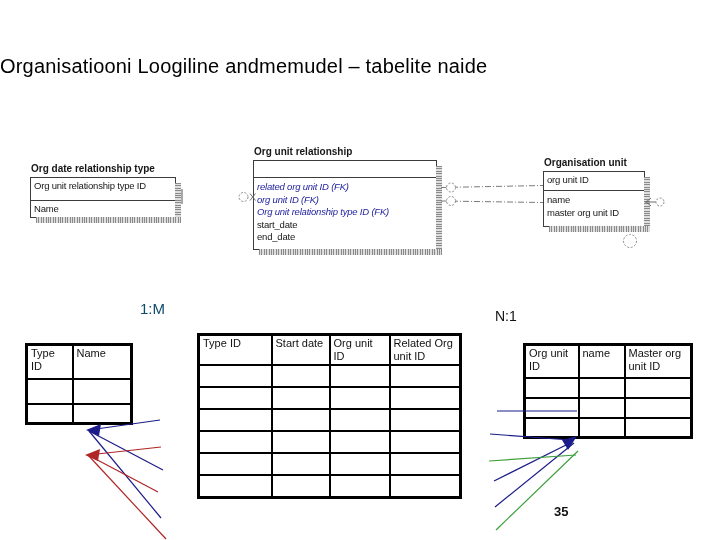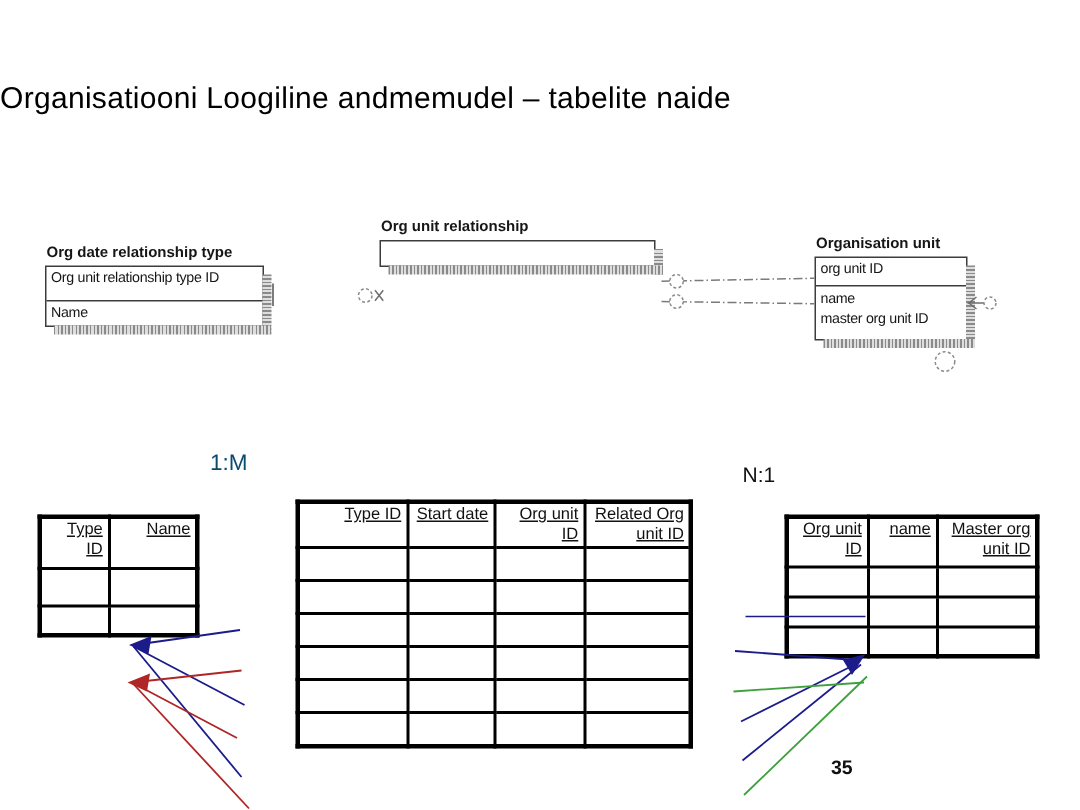--- a/index.html
+++ b/index.html
@@ -23,21 +23,21 @@
 
   
   .label-1m{position:absolute;left:140px;top:300px;font-size:15px;color:#0c4a6e;}
   .label-n1{position:absolute;left:495px;top:308px;font-size:14px;color:#111;}
   .page-num{position:absolute;left:554px;top:504px;font-size:13px;font-weight:bold;color:#111;}
 
   
   .dtable{position:absolute;border-collapse:collapse;table-layout:fixed;background:#fff;
           border:3px solid #000;}
   .dtable th,.dtable td{border:2px solid #000;font-size:11px;font-weight:normal;
-          text-align:right;vertical-align:top;padding:1px 3px;color:#111;line-height:13px;text-decoration:underline;}
+          text-align:left;vertical-align:top;padding:1px 3px;color:#111;line-height:13px;}
 
   
   .overlay{position:absolute;left:0;top:0;z-index:10;pointer-events:none;}
   .ln-gray{stroke:#6e6e6e;stroke-width:1.2;fill:none;}
   .ln-dashdot{stroke:#7a7a7a;stroke-width:1;fill:none;stroke-dasharray:6 2 1 2;}
   .circ-dash{stroke:#8a8a8a;fill:none;stroke-dasharray:2 1.6;stroke-width:1;}
   .fillw{fill:#fff;}
   .ln-ann-blue{stroke:#1b1b8a;stroke-width:1.2;fill:none;}
   .ln-ann-red{stroke:#b02525;stroke-width:1.2;fill:none;}
   .ln-ann-green{stroke:#3da03d;stroke-width:1.2;fill:none;}
@@ -62,20 +62,27 @@
       </div>
       <div class="shadow-r"></div>
       <div class="shadow-b"></div>
     </div>
   </div>
 
   <div class="entity" style="left:253px;top:146px;width:184px">
     <div class="entity-title">Org unit relationship</div>
     <div class="entity-box">
       <div class="compartment" style="height:12px"></div>
+      <div class="compartment" style="height:66px;padding-top:3px">
+        <span class="attr-line fk-line">related org unit ID (FK)</span>
+        <span class="attr-line fk-line">org unit ID (FK)</span>
+        <span class="attr-line fk-line">Org unit relationship type ID (FK)</span>
+        <span class="attr-line">start_date</span>
+        <span class="attr-line">end_date</span>
+      </div>
       <div class="shadow-r"></div>
       <div class="shadow-b"></div>
     </div>
   </div>
 
   <div class="entity" style="left:543px;top:157px;width:102px">
     <div class="entity-title">Organisation unit</div>
     <div class="entity-box">
       <div class="compartment" style="height:14px">
         <span class="attr-line">org unit ID</span>

